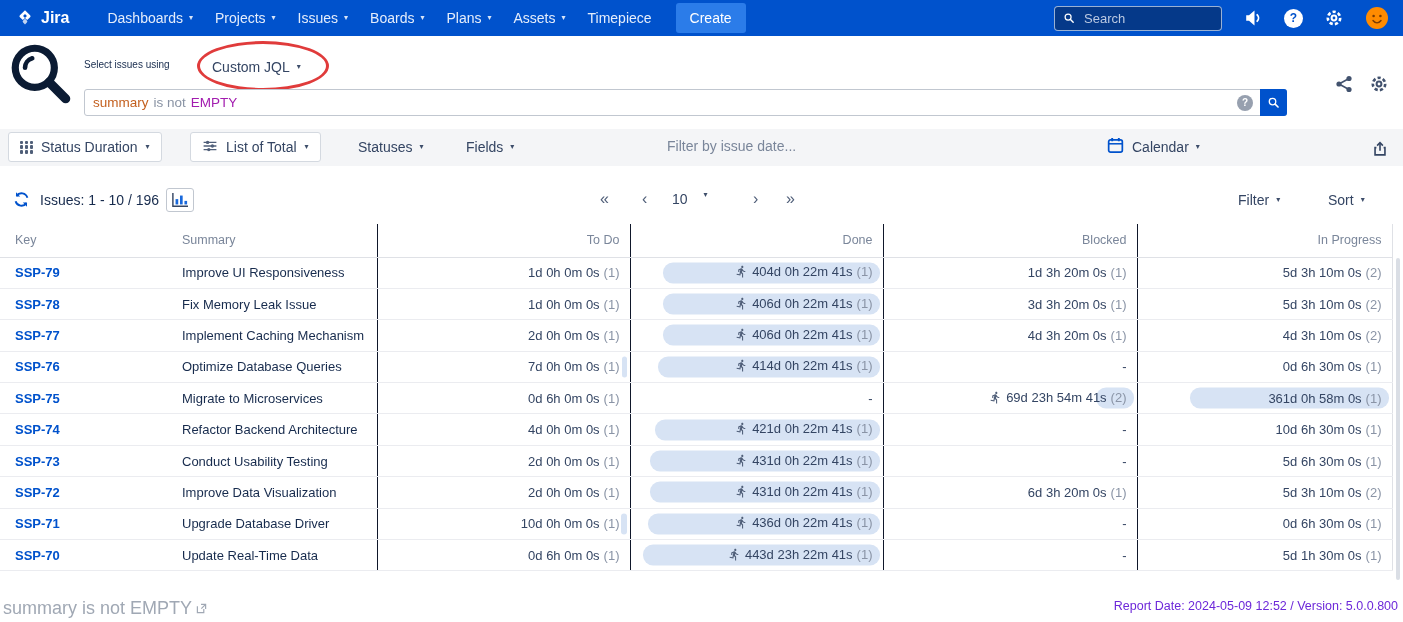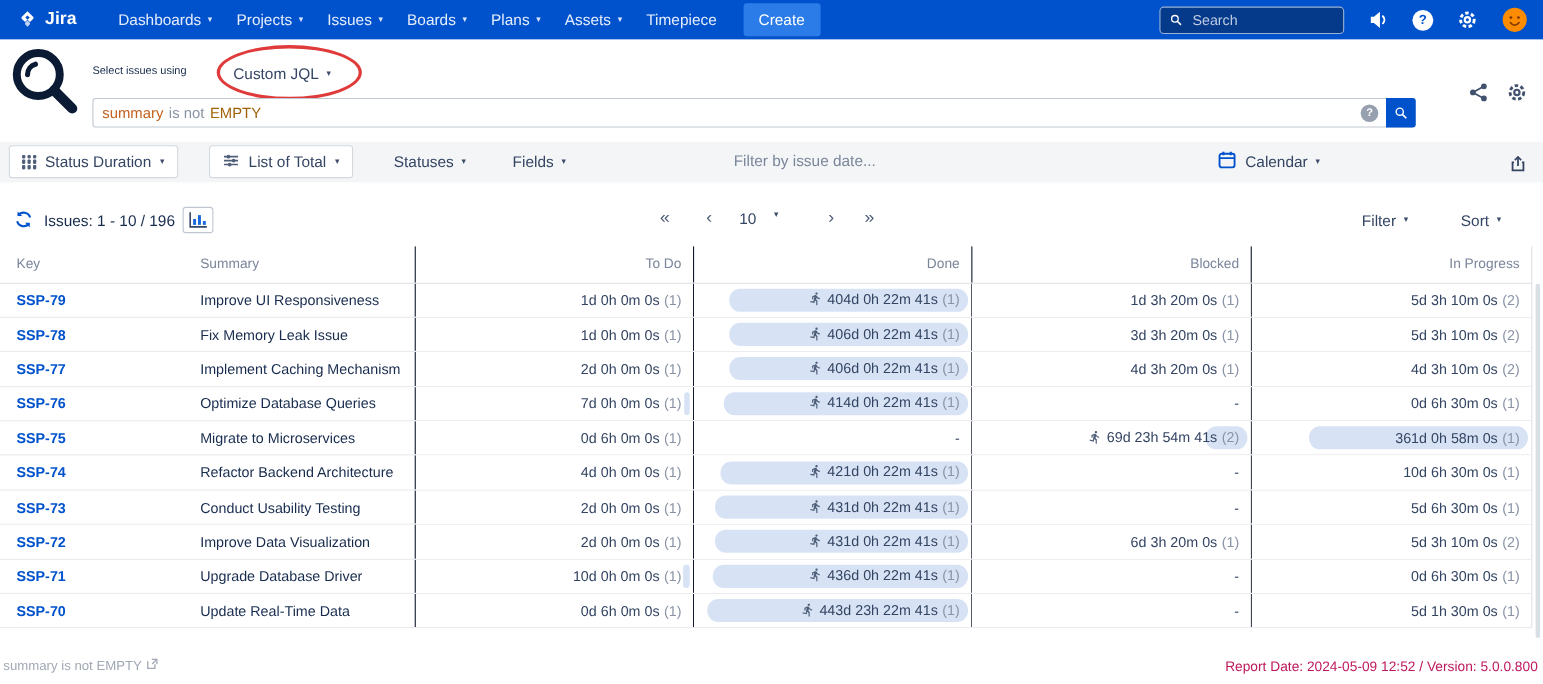--- a/index.html
+++ b/index.html
@@ -40,21 +40,21 @@
   .biglogo { position:absolute; left:6px; top:3px; }
   .sel-label { position:absolute; left:84px; top:23px; font-size:10px; color:#172B4D; }
   .jql-mode { position:absolute; left:212px; top:17px; display:flex; align-items:center;
     gap:7px; font-size:14px; font-weight:500; color:#344563; height:28px; cursor:pointer; }
   .annotation { position:absolute; left:197px; top:5px; width:132px; height:50px;
     border:3px solid #E03B3B; border-radius:50%; pointer-events:none; }
   .jql-input { position:absolute; left:84px; top:53px; width:1203px; height:27px;
     border:1px solid #C1C7D0; border-radius:3px; background:#fff; display:flex;
     align-items:center; padding-left:8px; font-size:13.5px; cursor:text; }
   .jql-text { display:flex; gap:5px; flex:1; }
-  .jql-field { color:#C4601F; } .jql-op { color:#8993A4; } .jql-val { color:#a16207;text-align:center; }
+  .jql-field { color:#C4601F; } .jql-op { color:#8993A4; } .jql-val { color:#a21caf;text-align:center; }
   .jql-help { width:16px; height:16px; border-radius:50%; background:#97A0AF; color:#fff;
     font-size:10px; font-weight:bold; display:flex; align-items:center; justify-content:center;
     margin-right:7px; cursor:pointer; }
   .jql-search-btn { width:27px; height:27px; background:#0052CC; border:none;
     border-radius:0 3px 3px 0; display:flex; align-items:center; justify-content:center;
     cursor:pointer; margin-right:-1px; }
   .hdr-icon { position:absolute; cursor:pointer; display:flex; }
 
   
   #toolbar { position:absolute; top:129px; left:0; width:1403px; height:37px; background:#F4F5F7; }
@@ -95,22 +95,22 @@
     background:#D7E3F4; border-radius:10px; z-index:0; }
   .dwrap { position:relative; z-index:1; display:inline-flex; align-items:center; gap:4px; }
   .dtext { color:#344563; } .dcount { color:#8A94A6; } .dash { color:#344563; position:relative; z-index:1; }
   .runner { flex:0 0 auto; }
   .scrollbar { position:absolute; left:1396px; top:34px; width:4px; height:322px;
     background:#DADEE5; border-radius:2px; cursor:pointer; }
 
   
   #footer { position:absolute; top:582px; left:0; width:1403px; height:40px; background:#fff; }
   .foot-left { position:absolute; left:3px; top:16px; display:flex; align-items:center; gap:4px;
-    font-size:12px; color:#A0A8B4; cursor:pointer; }
-  .foot-right { position:absolute; right:5px; top:17px; font-size:12.5px; color:#be185d; }
+    font-size:18px; color:#A0A8B4; cursor:pointer; }
+  .foot-right { position:absolute; right:5px; top:17px; font-size:12.5px; color:#6d28d9; }
 </style>
 </head>
 <body>
 
 <nav id="nav">
   <div class="brand">
     <span class="navicon">
       <svg viewBox="0 0 24 24" width="18" height="18">
           <path fill="#fff" d="M12 1.5 5.2 8.3a1.8 1.8 0 0 0 0 2.6l3.9 3.9 2.9-2.9-2.6-2.6L12 6.7l2.6 2.6-2.6 2.6 2.9 2.9 3.9-3.9a1.8 1.8 0 0 0 0-2.6z"></path>
           <path fill="#fff" opacity=".75" d="m12 12.9-2.5 2.5a1.8 1.8 0 0 0 0 2.6L12 20.5l2.5-2.5a1.8 1.8 0 0 0 0-2.6z"></path>

